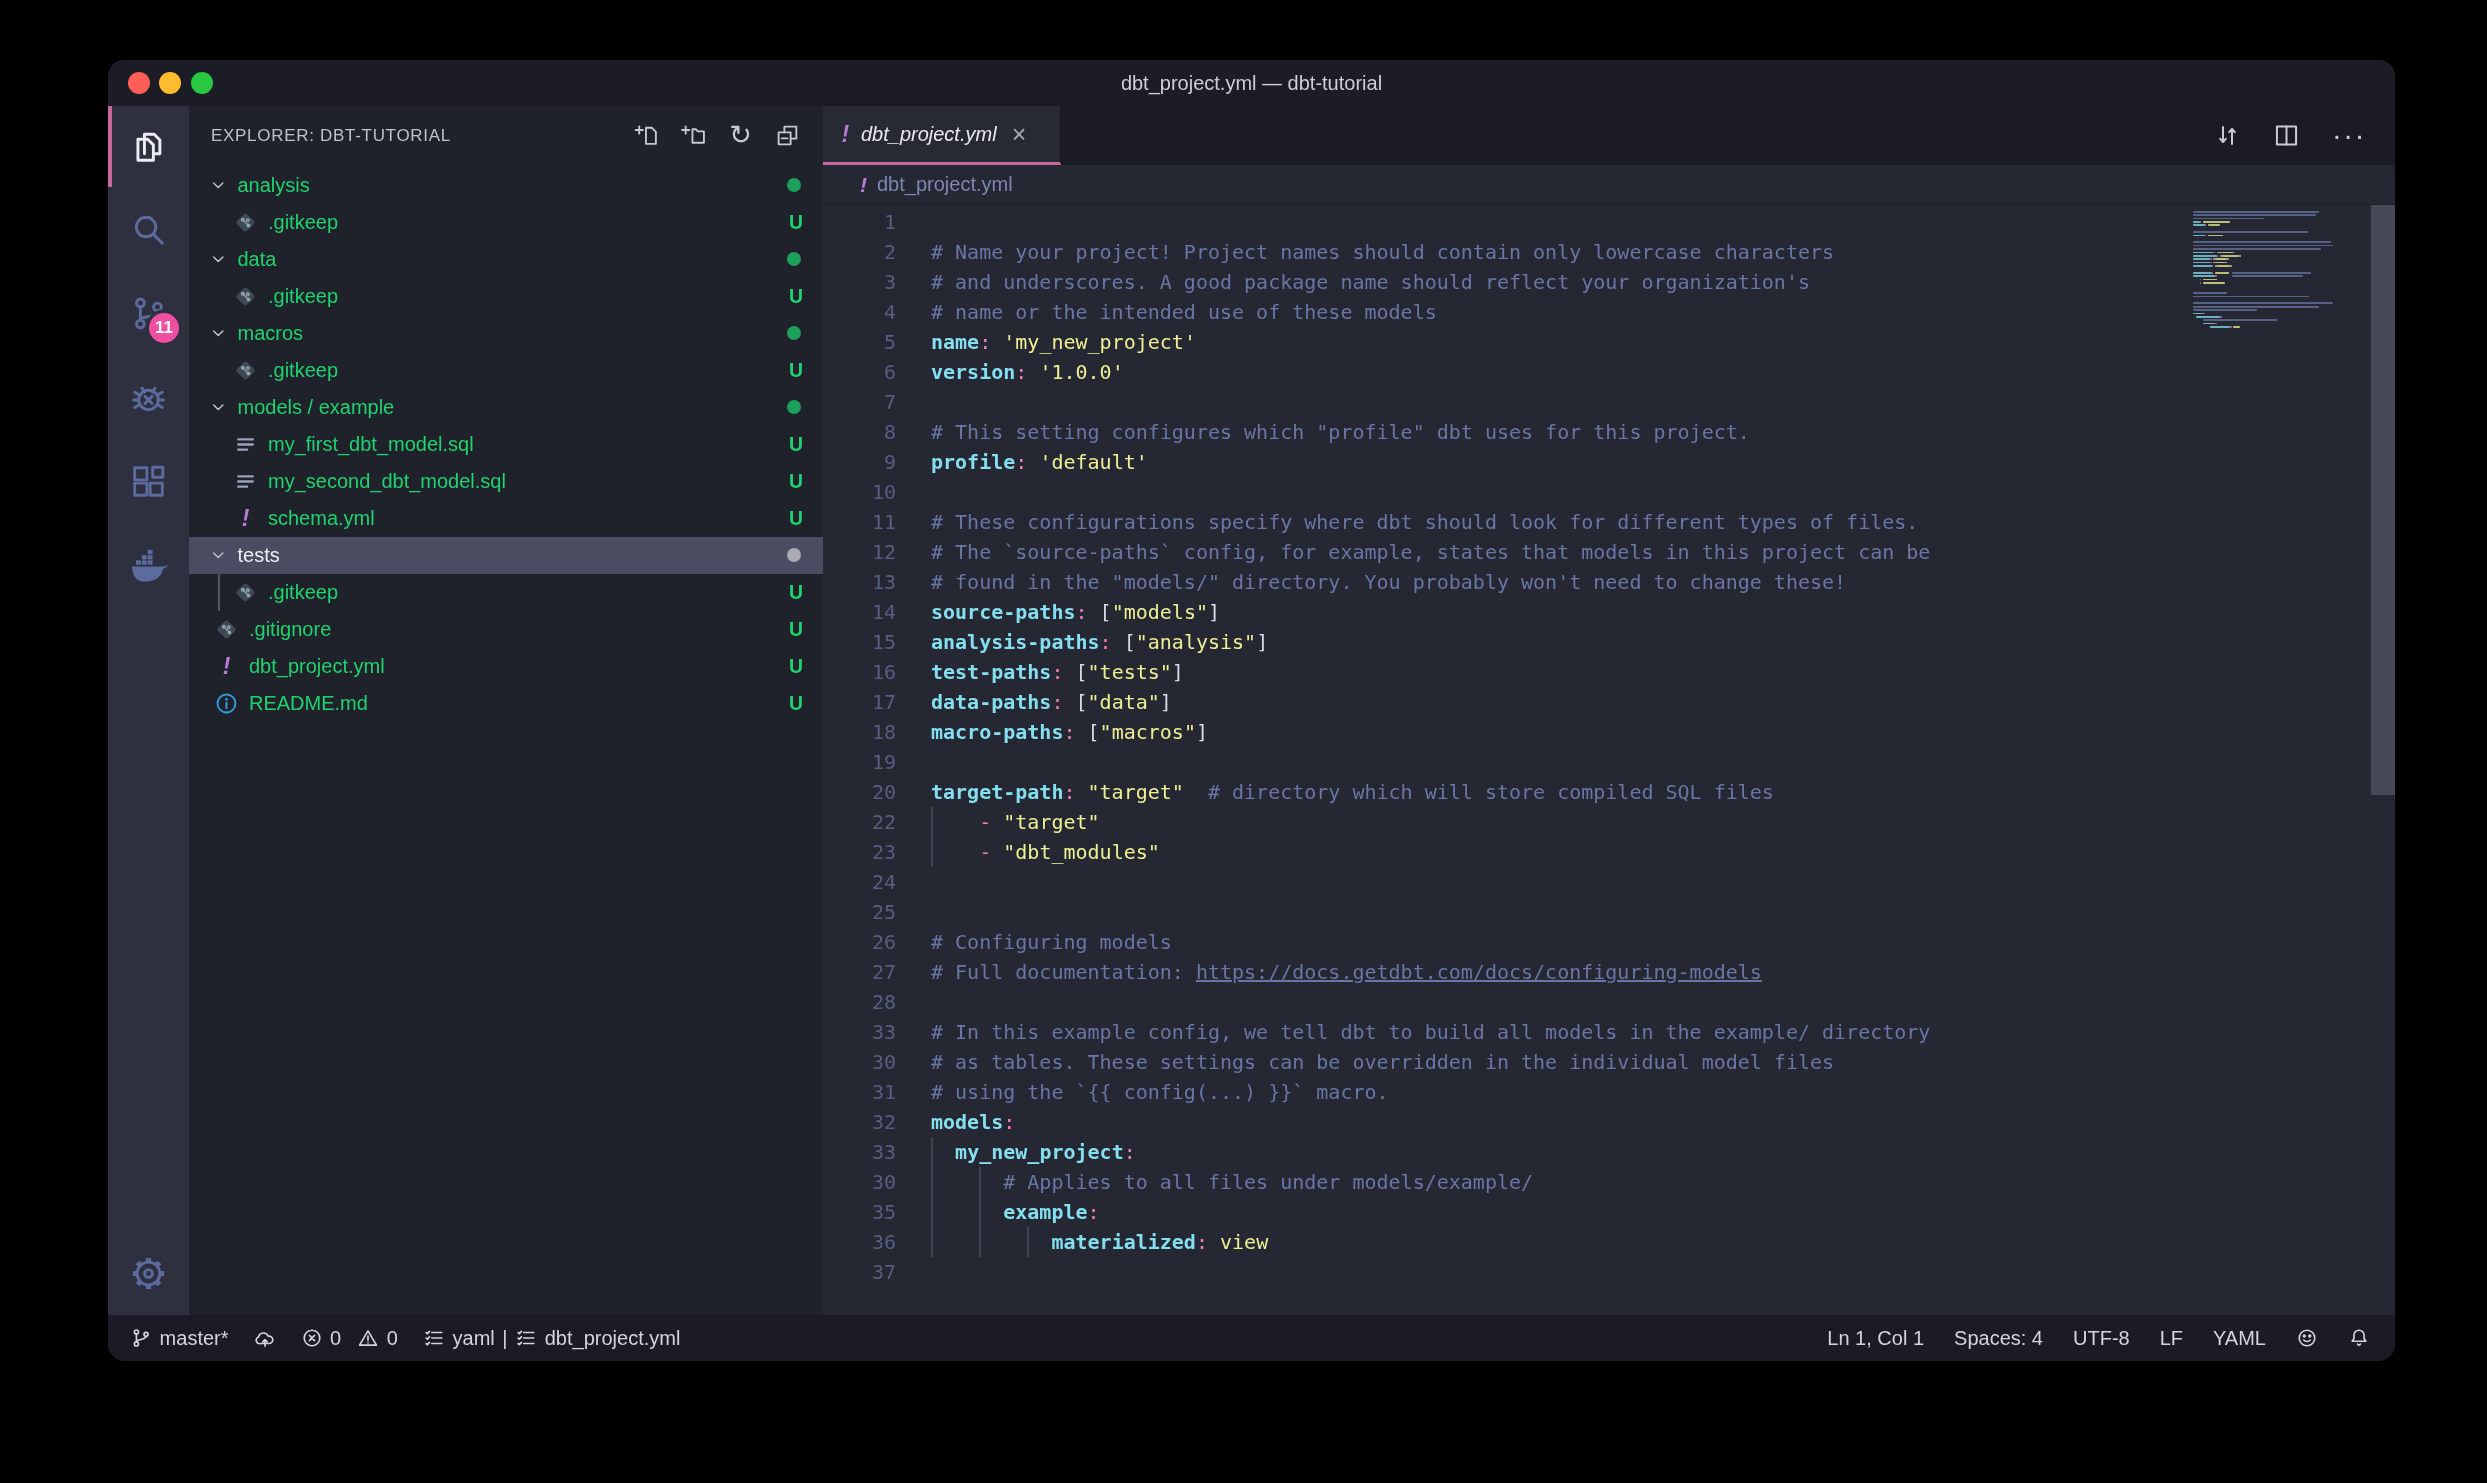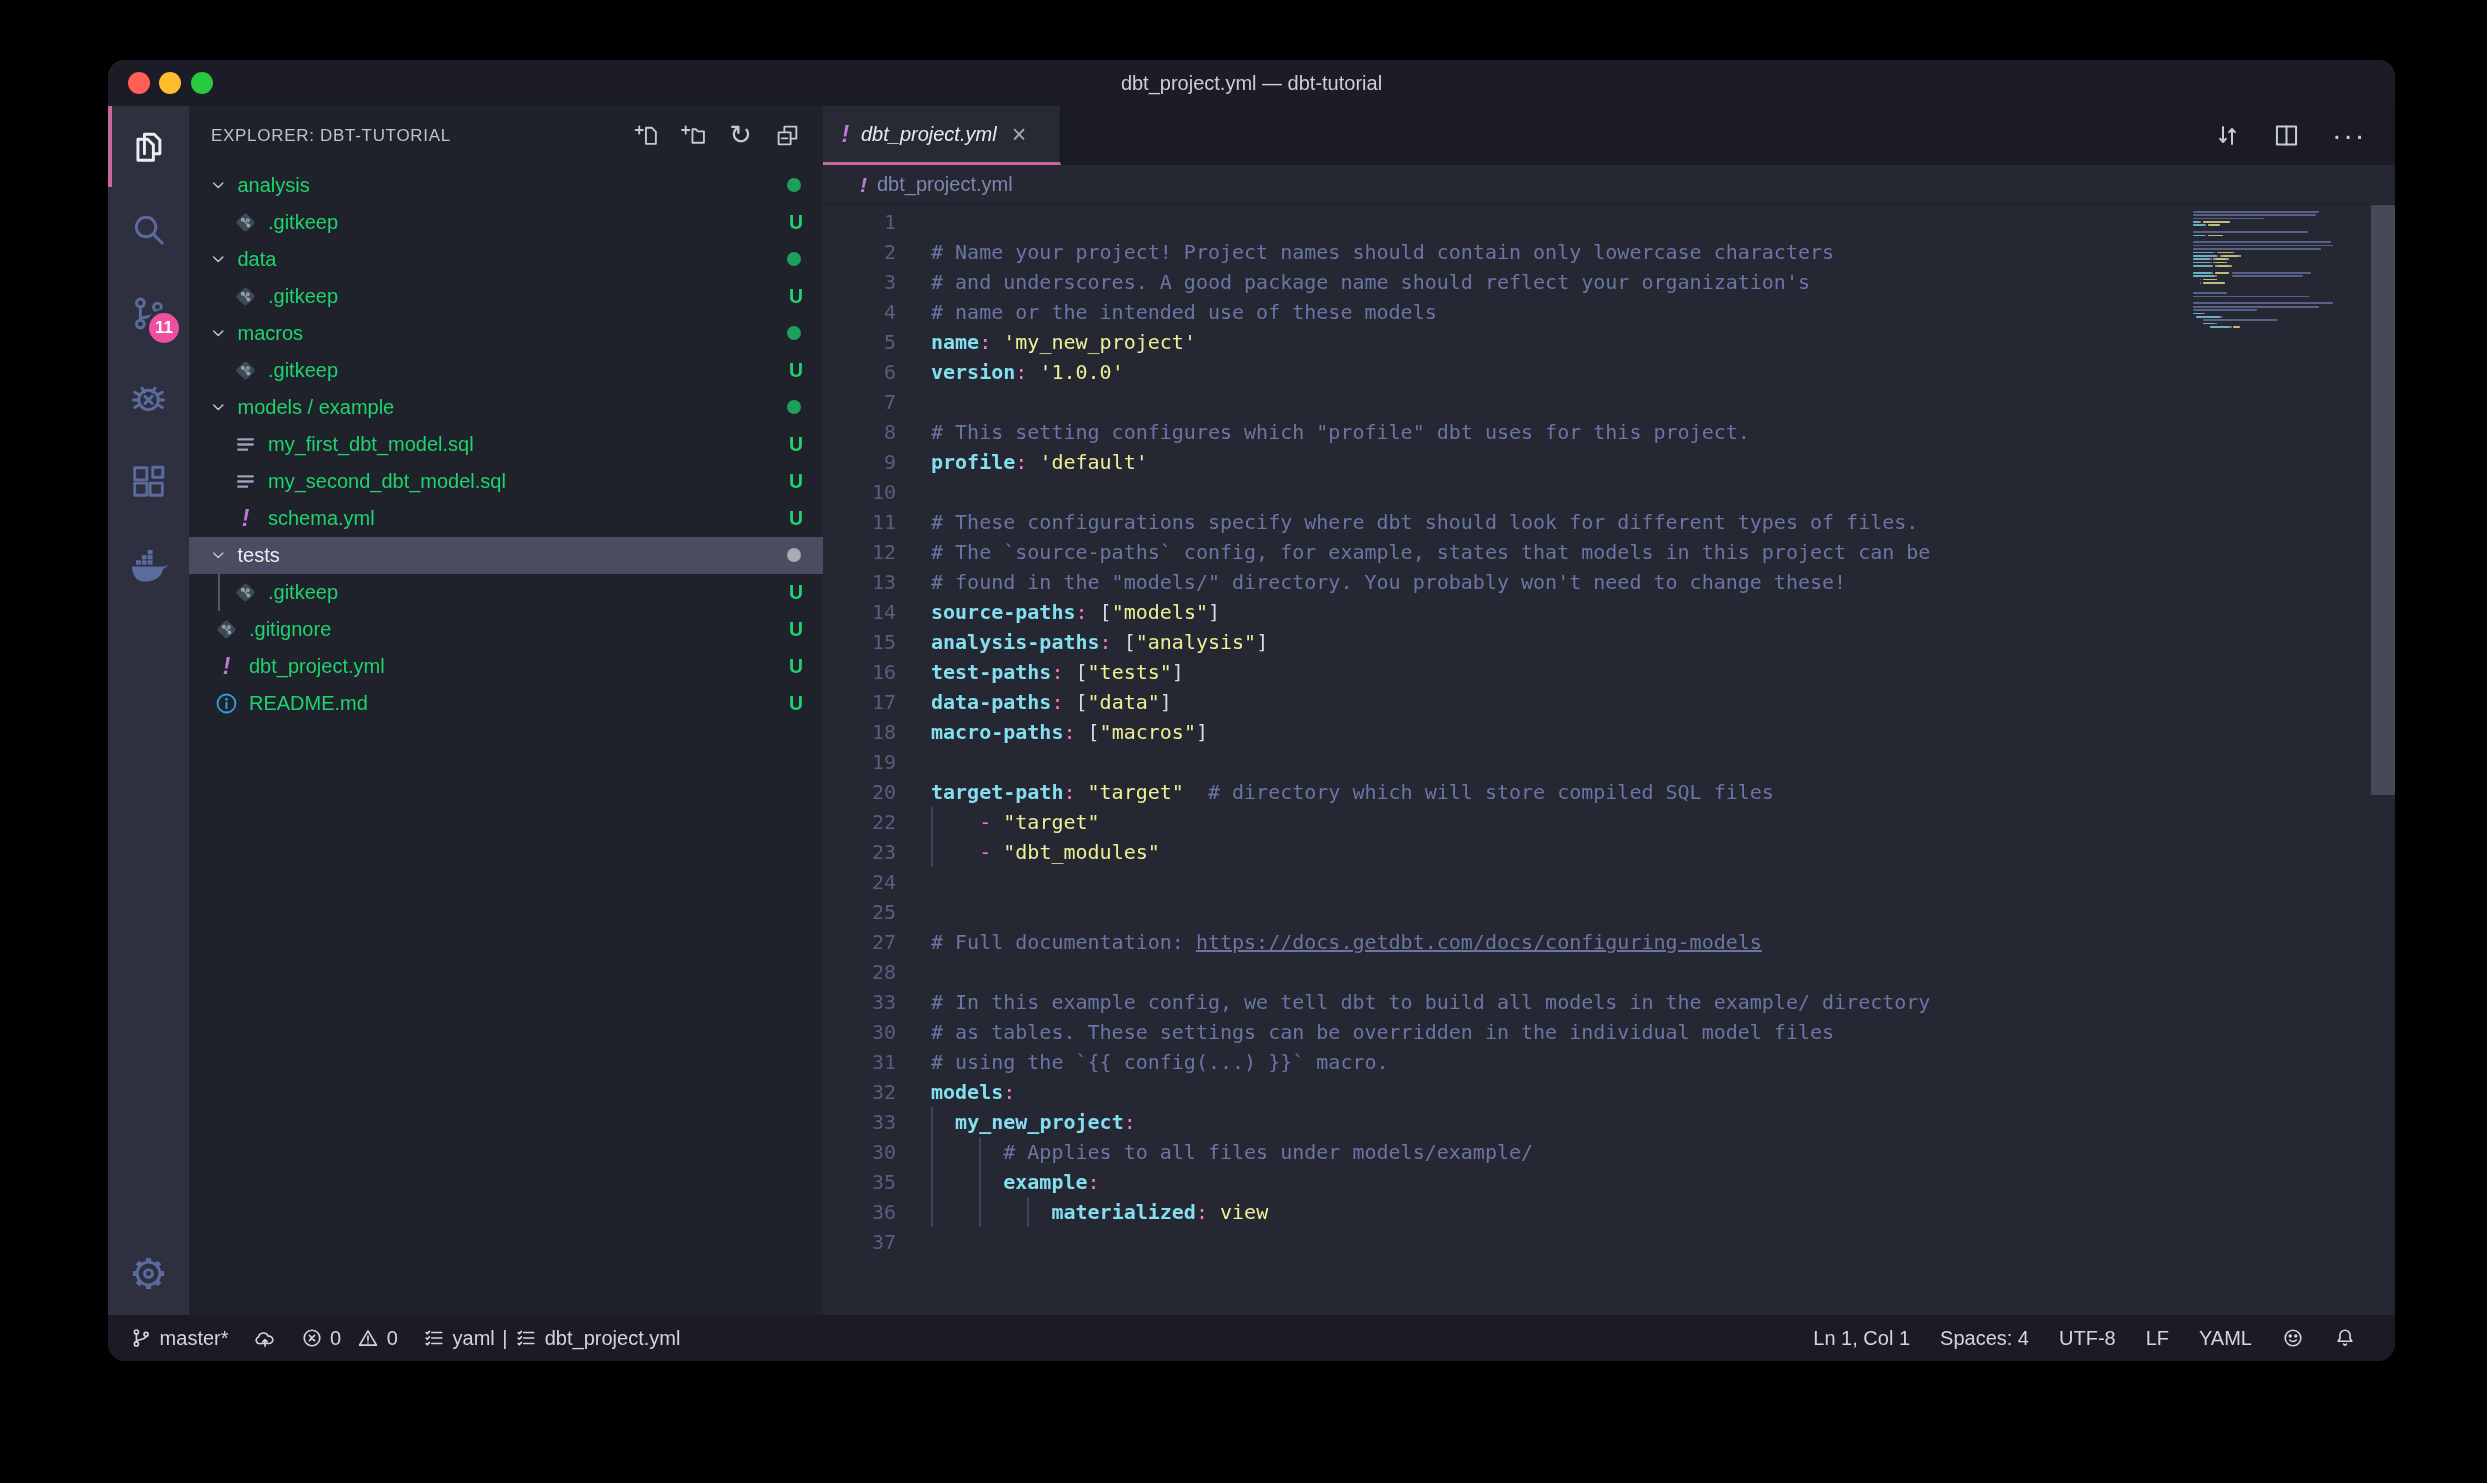--- a/index.html
+++ b/index.html
@@ -97,21 +97,21 @@
   .tok-u{color:var(--comment); text-decoration:underline;}
   .iguide{position:absolute; top:0; bottom:0; width:1.7px; background:var(--guide);}
   
   .minimap{position:absolute; top:1.7px; right:25px; width:177px; cursor:pointer;}
   .mm-row{position:relative; height:3.4px;}
   .mm-bar{position:absolute; top:0.8px; height:1.7px; border-radius:0.8px; opacity:.75;}
   .vscroll{position:absolute; top:0; right:0; width:23.6px; height:590px;
     background:#4d505e; opacity:.85; cursor:grab;}
   
   .statusbar{height:46px; flex:none; background:var(--status); display:flex;
-    align-items:center; color:#d4d5dc; font-size:20px; padding:0 39px 0 22px;}
+    align-items:center; color:#d4d5dc; font-size:20px; padding:0 25px 0 22px;}
   .sb-item{display:flex; align-items:center; gap:7.6px; cursor:pointer; white-space:nowrap;}
   .sb-left{display:flex; align-items:center; gap:25px;}
   .sb-right{margin-left:auto; display:flex; align-items:center; gap:30px;}
   .sb-item svg{width:22px; height:22px;}
   .sep{color:#d4d5dc;}
   svg.oicon{fill:none; stroke:currentColor; stroke-width:1.8; stroke-linecap:round;
     stroke-linejoin:round;}
 </style>
 </head>
 <body>
@@ -490,20 +490,24 @@
             </div>
             <div class="cl">
               <span class="num">24</span>
               <pre></pre>
             </div>
             <div class="cl">
               <span class="num">25</span>
               <pre></pre>
             </div>
             <div class="cl">
+              <span class="num">26</span>
+              <pre><span class="tok-c"># Configuring models</span></pre>
+            </div>
+            <div class="cl">
               <span class="num">27</span>
               <pre><span class="tok-c"># Full documentation: </span><span class="tok-u">https://docs.getdbt.com/docs/configuring-models</span></pre>
             </div>
             <div class="cl">
               <span class="num">28</span>
               <pre></pre>
             </div>
             <div class="cl">
               <span class="num">33</span>
               <pre><span class="tok-c"># In this example config, we tell dbt to build all models in the example/ directory</span></pre>

